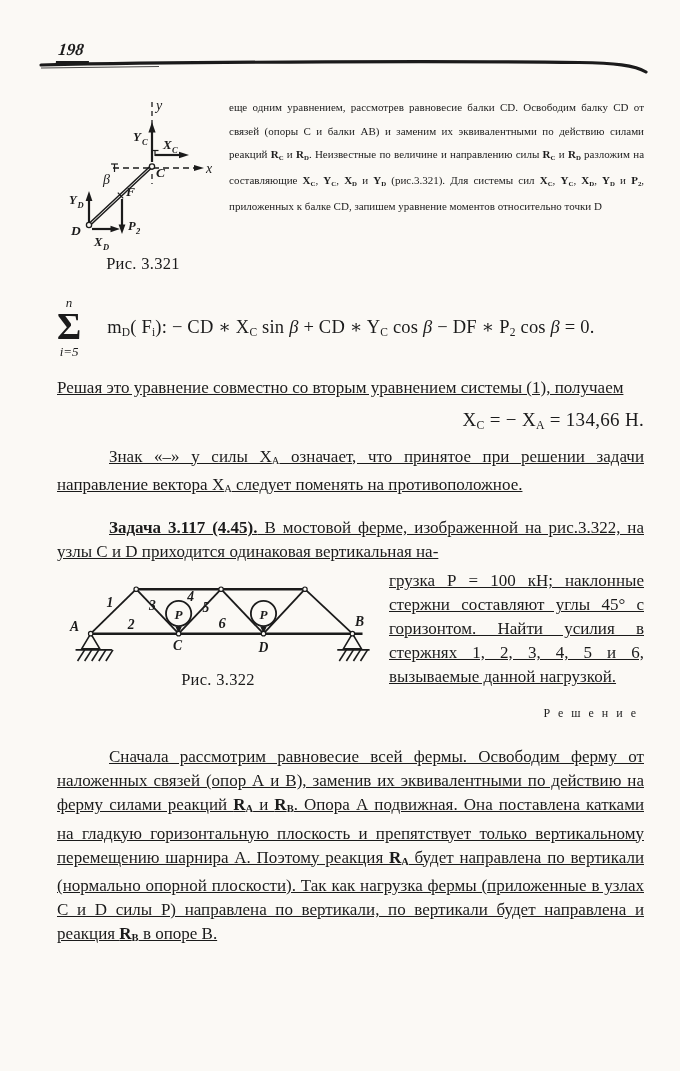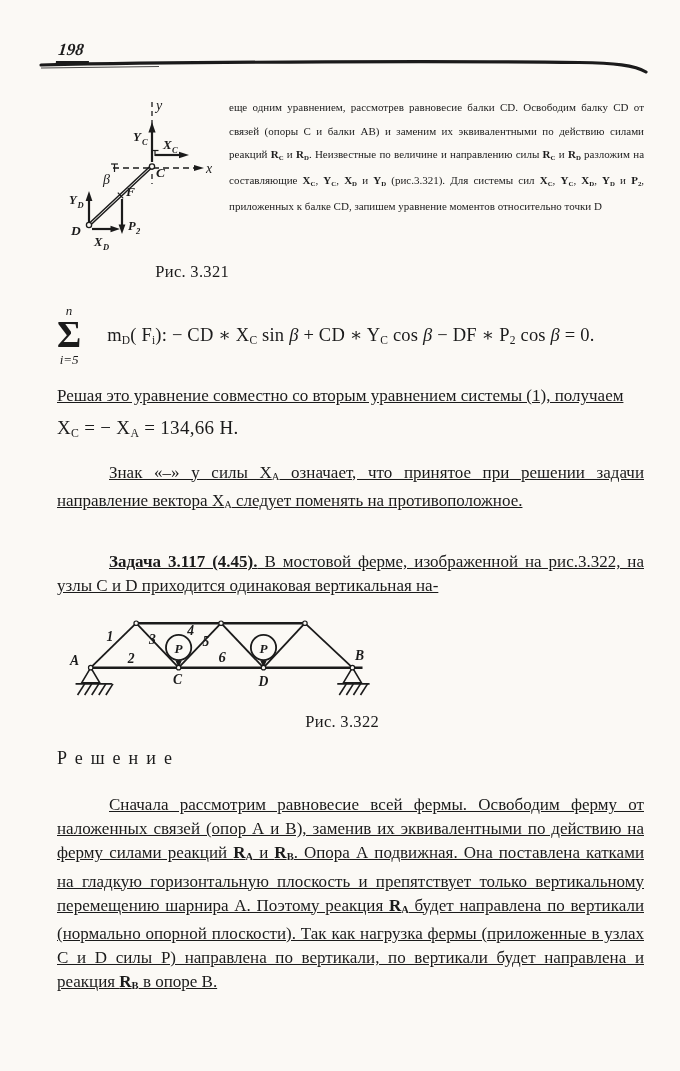--- a/index.html
+++ b/index.html
@@ -22,51 +22,51 @@
     border-bottom:2px solid #1b1b1b;padding:0 6px 1px 1px;
     display:inline-block;transform:skewX(-6deg);
   }
   .toprule{position:absolute;left:-18px;top:18px;}
   
   .sec1{display:flex;margin-top:22px;}
   .figcol1{width:172px;flex:0 0 172px;}
   .figcol1 svg{display:block;margin-left:10px;}
   figure{margin:0;}
   figcaption{
-    text-align:right;font-size:16.5px;margin-top:8px;
+    text-align:center;font-size:16.5px;
     letter-spacing:0.3px;
   }
   .bodytext{
     font-size:11px;line-height:23.6px;text-align:justify;margin:0;
   }
   .wide{font-size:17px;line-height:24px;text-decoration:underline;}
   .indent{text-indent:52px;}
   .p2{margin-top:18px;}
-  .p3{margin-top:20px;}
-  .ptask{margin-top:33px;}
+  .p3{margin-top:12px;}
+  .ptask{margin-top:15px;}
   
   .eq1{
     display:flex;align-items:center;gap:26px;
     margin-top:22px;font-size:18.5px;min-height:62px;
   }
   .sum{display:inline-flex;flex-direction:column;align-items:center;line-height:1;}
   .sum-top,.sum-bot{font-size:13px;font-style:italic;}
   .sum-sym{font-size:37px;line-height:0.95;font-weight:bold;}
   .eqbody{letter-spacing:0.2px;text-align:right;}
   
   .eq2{
-    text-align:left;font-size:19px;margin-top:9px;letter-spacing:0.3px;
+    text-align:right;font-size:19px;margin-top:9px;letter-spacing:0.3px;
   }
   
   .sec2{display:flex;margin-top:5px;align-items:flex-start;}
   .figcol2{width:322px;flex:0 0 322px;}
   .wrapcol{flex:1;padding-left:10px;}
   
   .solution{
-    text-align:left;font-weight:normal;font-size:18px;
+    text-align:right;font-weight:normal;font-size:12px;
     letter-spacing:8px;margin:16px 0 0 0;
   }
   .p5{margin-top:24px;}
   
   .b{font-weight:bold;}
   .i{font-style:italic;}
   .sub{font-size:62%;vertical-align:-0.22em;}
   .bsub{font-size:62%;vertical-align:-0.22em;font-weight:bold;}
   
   .svgt{font-family:"Liberation Serif","DejaVu Serif",serif;font-style:italic;font-weight:bold;fill:#1b1b1b;}
@@ -244,19 +244,20 @@
 
         <text class="svgt" x="52" y="38" font-size="13.5" text-anchor="middle">1</text>
         <text class="svgt" x="73" y="59" font-size="13.5" text-anchor="middle">2</text>
         <text class="svgt" x="94" y="41" font-size="13.5" text-anchor="middle">3</text>
         <text class="svgt" x="132" y="32" font-size="13.5" text-anchor="middle">4</text>
         <text class="svgt" x="147" y="43" font-size="13.5" text-anchor="middle">5</text>
         <text class="svgt" x="163" y="58" font-size="14.5" text-anchor="middle">6</text>
       </svg>
       <figcaption>Рис. 3.322</figcaption>
     </figure>
+    <p class="bodytext wide wrapcol"><span>грузка Р = 100 кН; наклонные стержни составляют углы 45° с горизонтом. Найти усилия в стержнях 1, 2, 3, 4, 5 и 6, вызываемые данной нагрузкой.</span></p>
   </div>
 
   <h3 class="solution">Решение</h3>
 
   <p class="bodytext wide indent p5"><span>Сначала рассмотрим равновесие всей фермы. Освободим ферму от наложенных связей (опор А и В), заменив их эквивалентными по действию на ферму силами реакций </span><span class="b">R</span><span class="bsub">A</span><span> и </span><span class="b">R</span><span class="bsub">B</span><span>. Опора А подвижная. Она поставлена катками на гладкую горизонтальную плоскость и препятствует только вертикальному перемещению шарнира А. Поэтому  реакция </span><span class="b">R</span><span class="bsub">A</span><span> будет направлена по вертикали (нормально опорной плоскости). Так как нагрузка фермы (приложенные в узлах С и D силы Р) направлена по вертикали, по вертикали будет направлена и реакция </span><span class="b">R</span><span class="bsub">B</span><span> в опоре В.</span></p>
 
 </div>
 
 </body></html>

